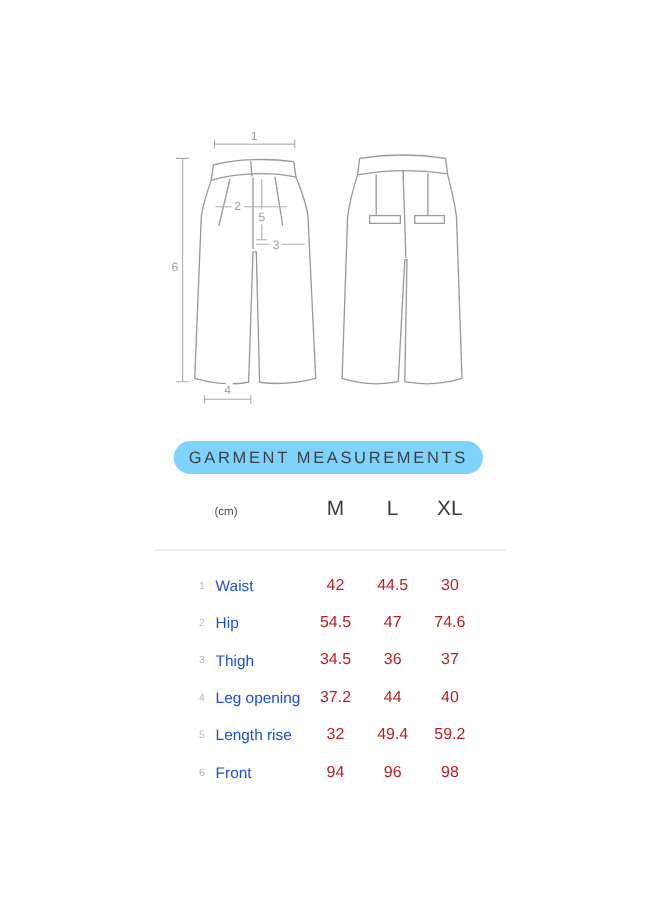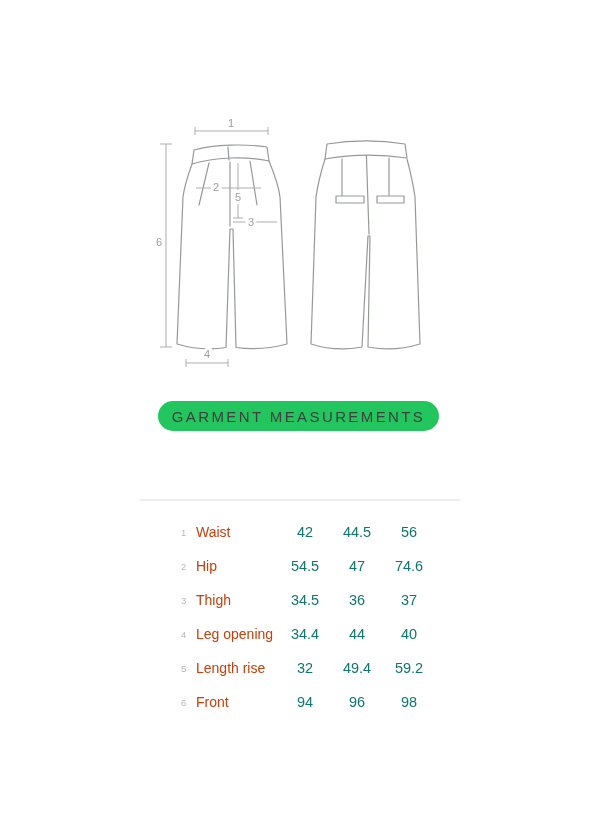--- a/index.html
+++ b/index.html
@@ -21,22 +21,22 @@
   .unit{padding-left:55px;font-size:10.5px;color:#4a4a4a;margin-bottom:3px;}
   .size{text-align:center;font-size:19px;color:#3c3c3c;}
   .divider{
     position:absolute;left:140px;top:499px;width:320px;height:2px;
     background:#ededed;border-radius:1px;
   }
   .rows{position:absolute;left:140px;top:515px;width:320px;}
   .row{display:grid;grid-template-columns:139px 52px 52px 52px;height:34px;align-items:center;}
   .label-cell{display:flex;align-items:center;padding-left:41px;}
   .row-num{width:15px;font-size:9.5px;color:#b8b8b8;flex:0 0 15px;}
-  .row-label{font-size:14px;color:#c2410c;white-space:nowrap;}
-  .val{text-align:center;font-size:14.5px;color:#0f766e;}
+  .row-label{font-size:14px;color:#1d4ed8;white-space:nowrap;}
+  .val{text-align:center;font-size:14.5px;color:#b91c1c;}
   .ann-label{font-family:"Liberation Sans", sans-serif;paint-order:stroke;}
 </style>
 </head>
 <body>
 
 <div class="canvas">
 
   <svg class="drawing" width="600" height="395" viewBox="0 0 600 395">
 
     <g fill="none" stroke="#96999c" stroke-width="1.2" stroke-linejoin="round" stroke-linecap="round">
@@ -73,36 +73,45 @@
     <g class="ann-label" font-size="11" fill="#9e9e9e" text-anchor="middle" stroke="#ffffff" stroke-width="6">
       <text x="231" y="127">1</text>
       <text x="216" y="191">2</text>
       <text x="251" y="226">3</text>
       <text x="207" y="358">4</text>
       <text x="238" y="201">5</text>
       <text x="159" y="246">6</text>
     </g>
   </svg>
 
-  <div class="pill" style="background: #22c55e; color: rgb(63, 63, 63); text-align: right;">
+  <div class="pill" style="background: #7dd3fc; color: rgb(63, 63, 63); text-align: right;">
     <span>GARMENT MEASUREMENTS</span>
   </div>
 
+  <div class="size-header" id="size-header">
+    <div class="unit">(cm)</div>
+
+    <div class="size">M</div>
+
+    <div class="size">L</div>
+
+    <div class="size">XL</div>
+  </div>
 
   <div class="divider"></div>
 
   <div class="rows" id="rows">
     <div class="row">
       <div class="label-cell">
         <span class="row-num">1</span>
         <span class="row-label">Waist</span>
       </div>
       <div class="val">42</div>
       <div class="val">44.5</div>
-      <div class="val">56</div>
+      <div class="val">30</div>
     </div>
 
     <div class="row">
       <div class="label-cell">
         <span class="row-num">2</span>
         <span class="row-label">Hip</span>
       </div>
       <div class="val">54.5</div>
       <div class="val">47</div>
       <div class="val">74.6</div>
@@ -116,21 +125,21 @@
       <div class="val">34.5</div>
       <div class="val">36</div>
       <div class="val">37</div>
     </div>
 
     <div class="row">
       <div class="label-cell">
         <span class="row-num">4</span>
         <span class="row-label">Leg opening</span>
       </div>
-      <div class="val">34.4</div>
+      <div class="val">37.2</div>
       <div class="val">44</div>
       <div class="val">40</div>
     </div>
 
     <div class="row">
       <div class="label-cell">
         <span class="row-num">5</span>
         <span class="row-label">Length rise</span>
       </div>
       <div class="val">32</div>

